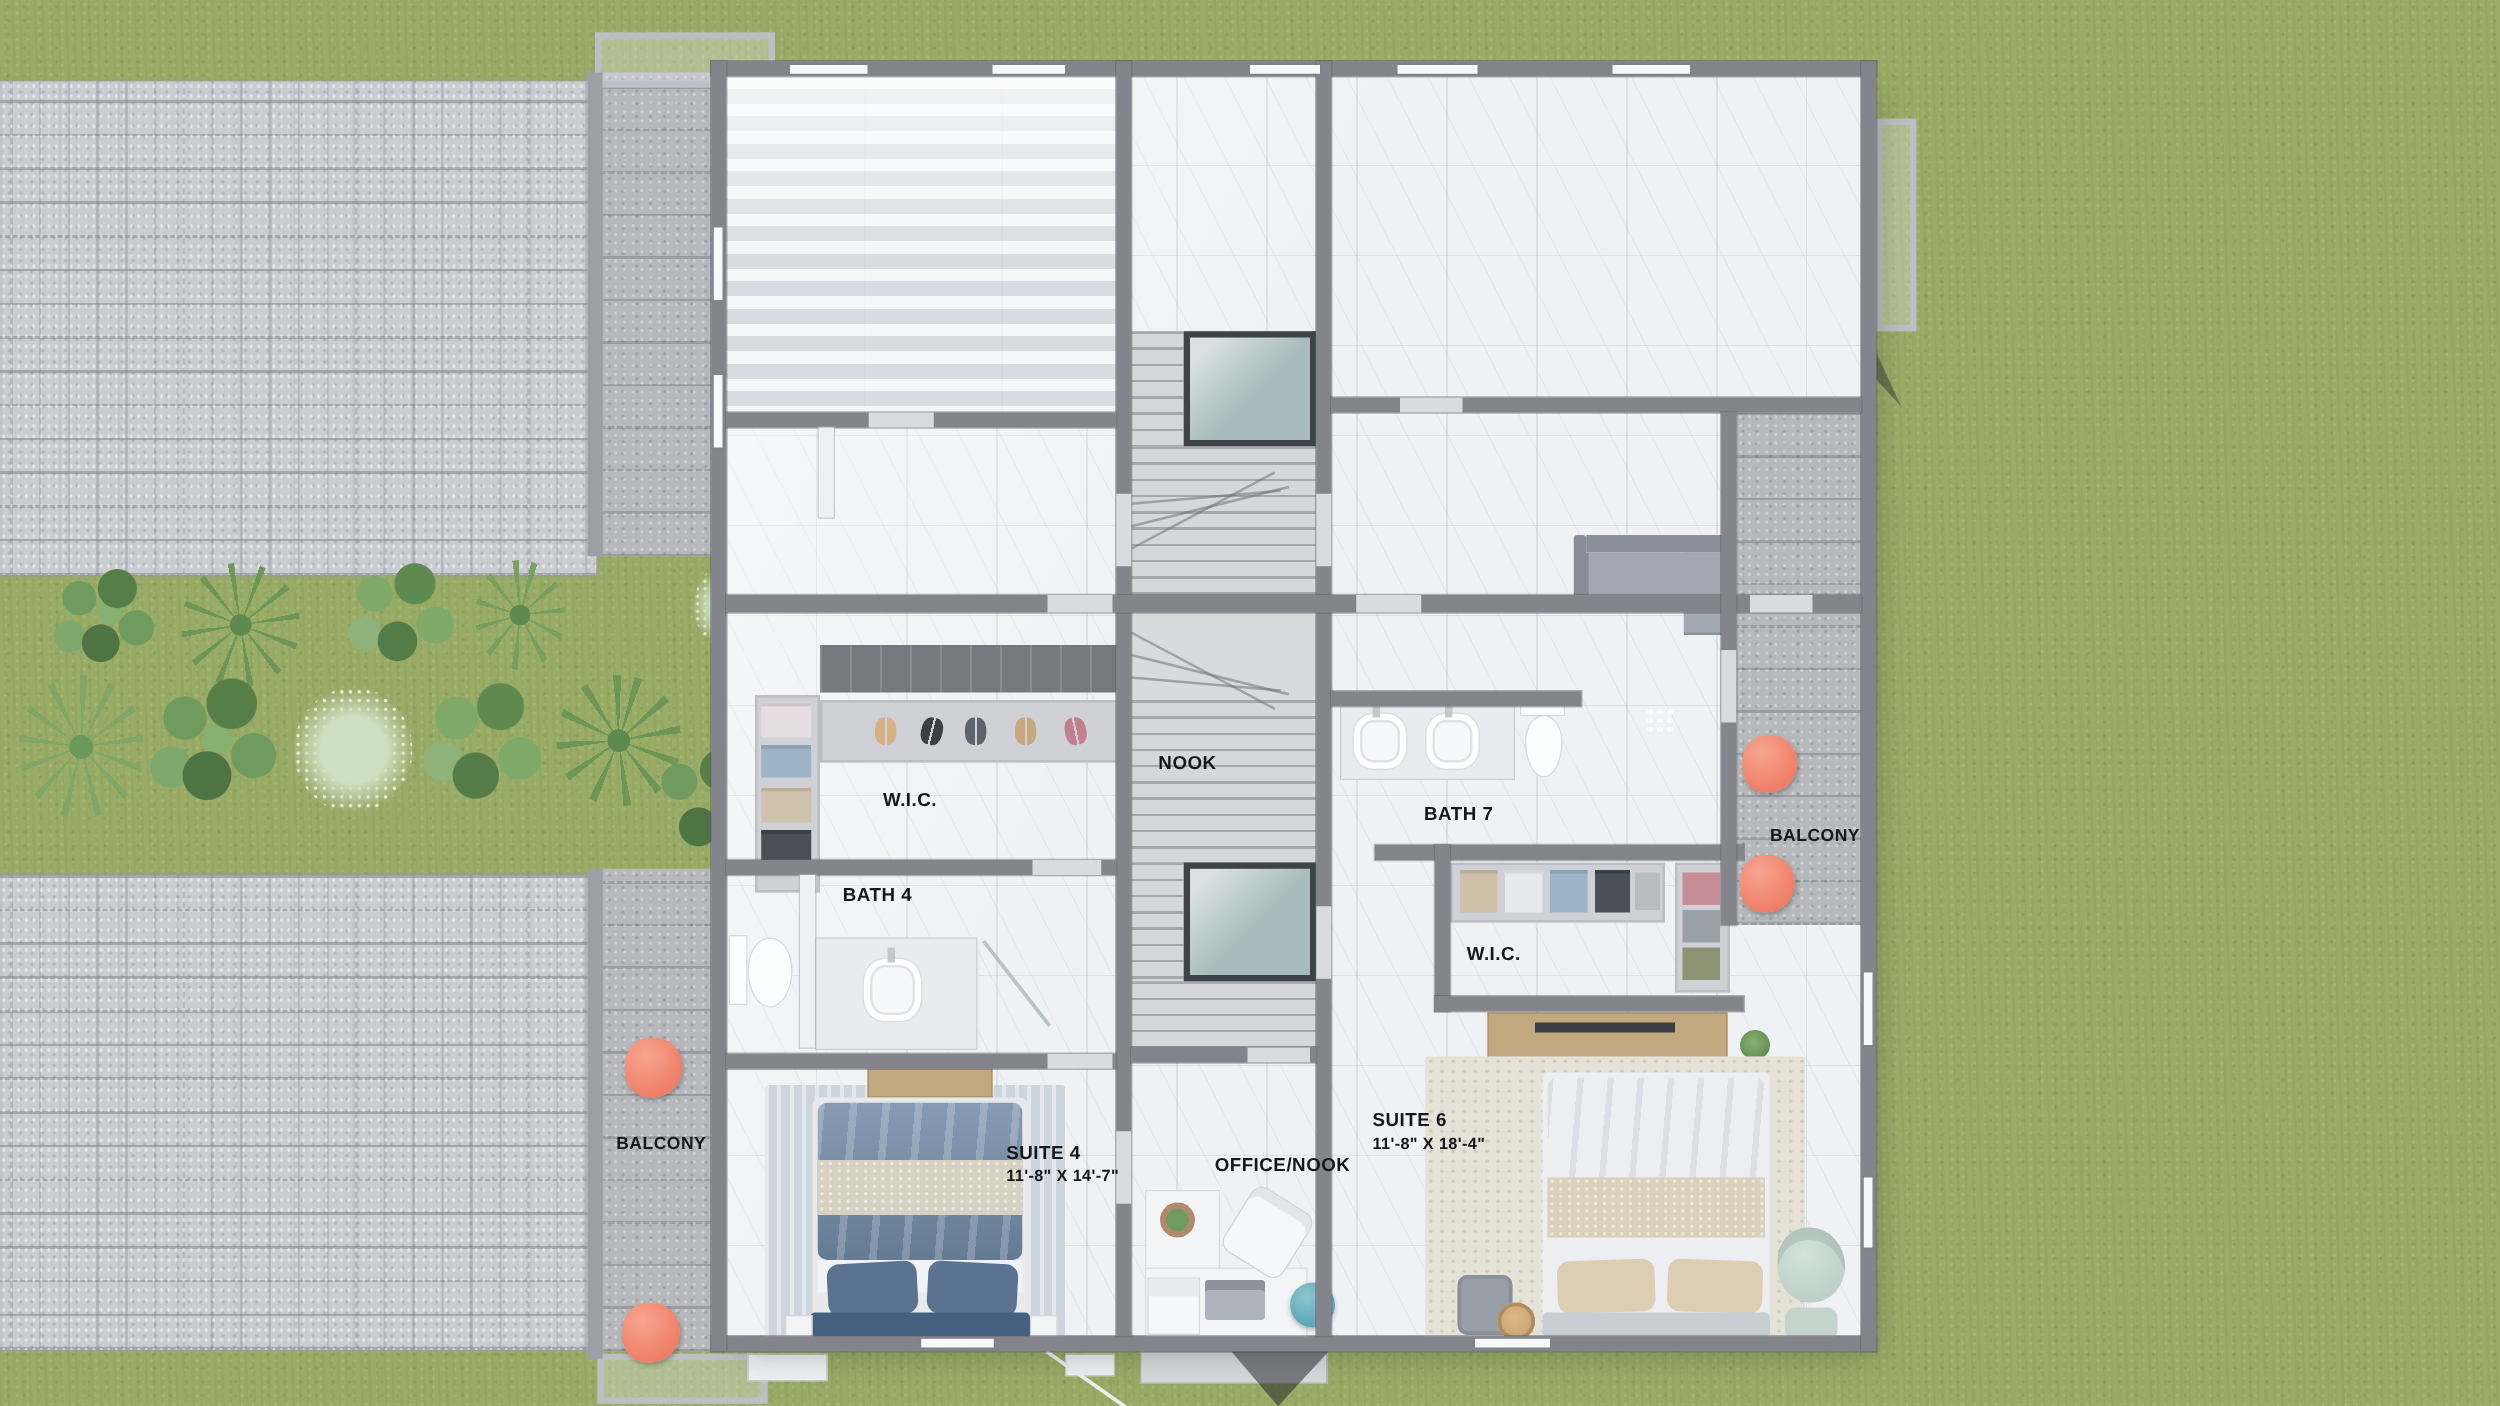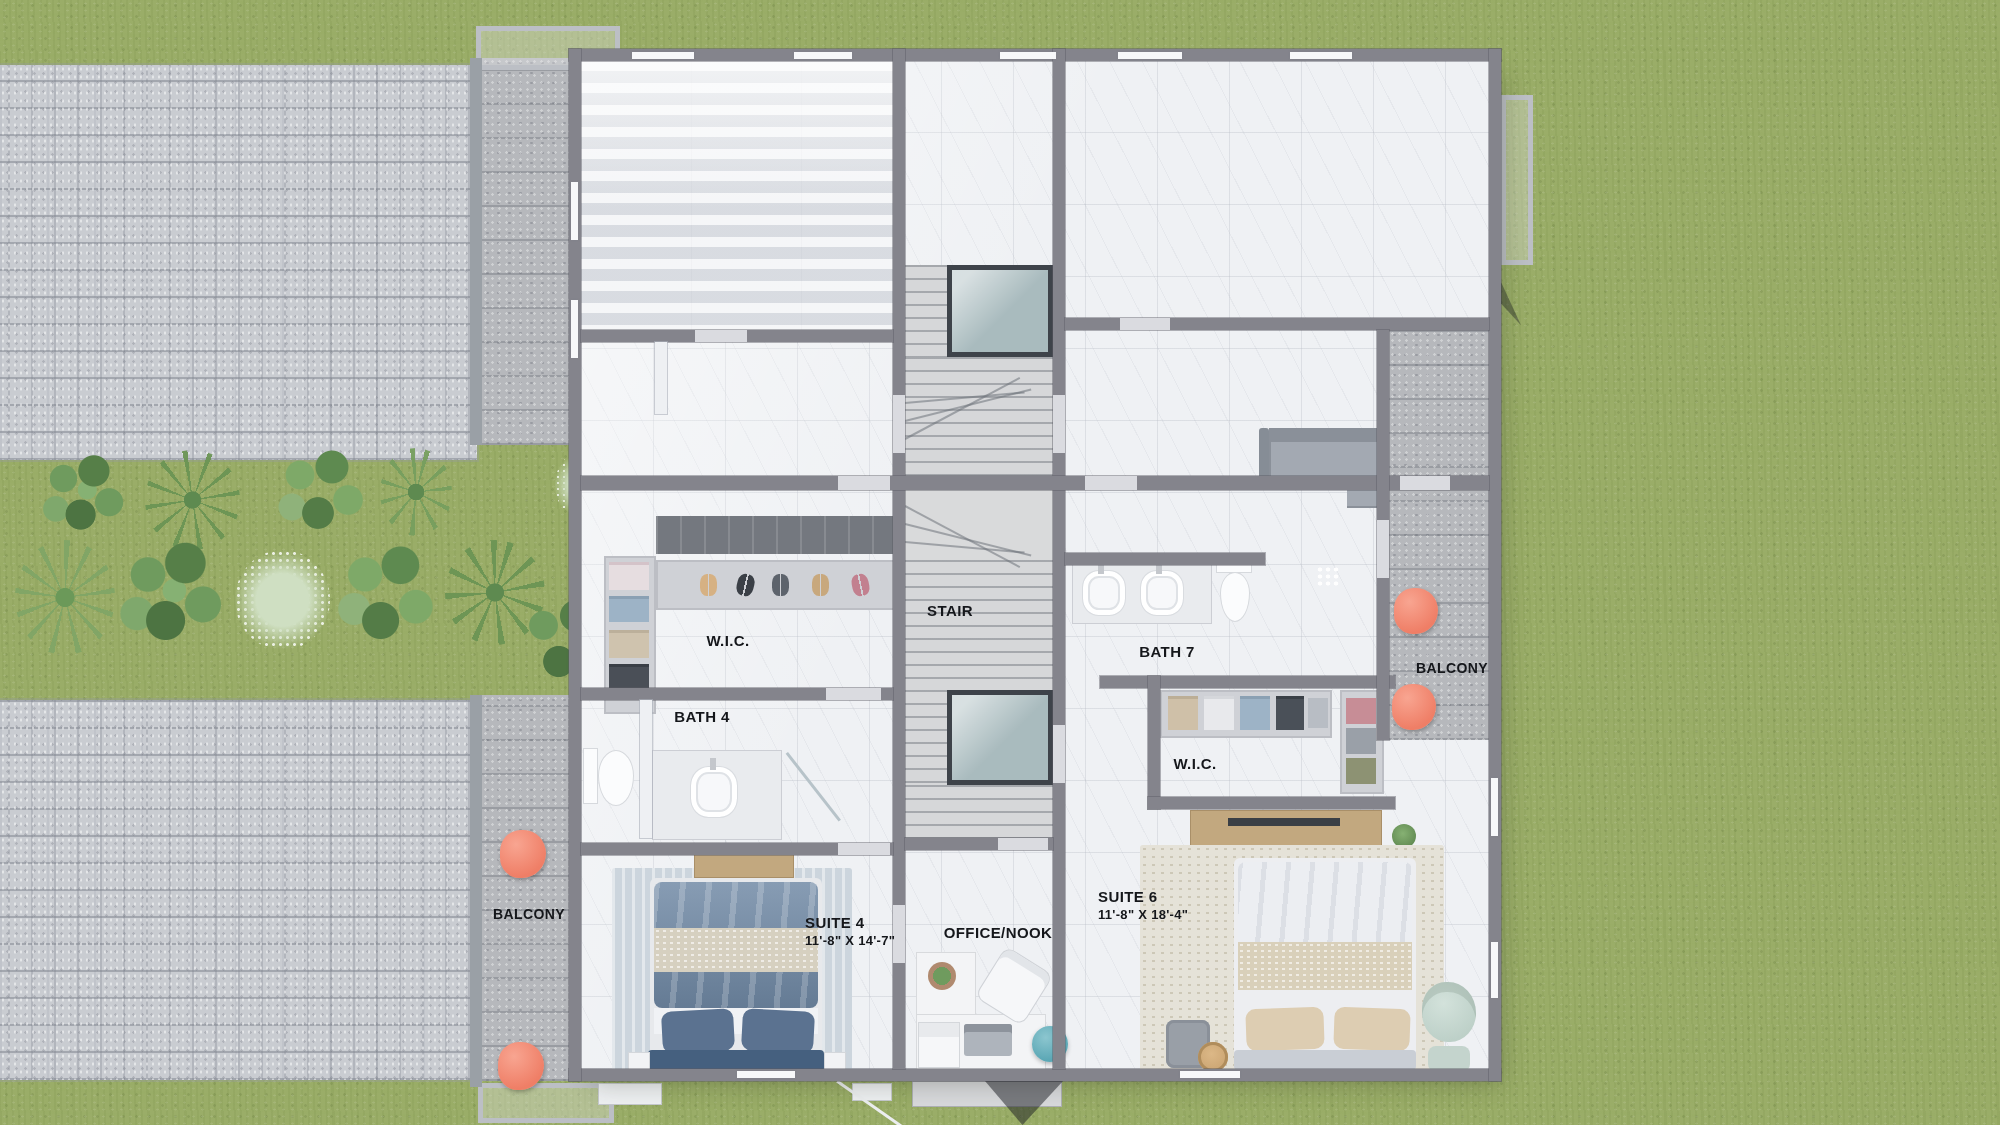--- a/index.html
+++ b/index.html
@@ -248,22 +248,22 @@
   <div class="abs wedge" style="left:985px;top:1081px;width:78px;height:44px;background:rgba(25,28,33,.5);clip-path:polygon(0 0,100% 0,48% 100%)"></div>
   <div class="abs wedge" style="left:1501px;top:282px;width:20px;height:54px;background:rgba(25,28,33,.4);clip-path:polygon(0 0,100% 80%,0 40%)"></div>
   <div class="abs" style="left:838px;top:1080px;width:92px;height:3px;background:#eceef0;transform:rotate(35deg);transform-origin:left top;z-index:9"></div>
 
   <div class="lbl" style="left:658px;top:632px;width:140px">W.I.C.</div>
   <div class="lbl" style="left:632px;top:708px;width:140px">BATH 4</div>
   <div class="lbl" style="left:805px;top:914px;width:170px;text-align:left">
     <div>SUITE 4</div>
     <div class="dims">11'-8" X 14'-7"</div>
   </div>
-  <div class="lbl" style="left:918px;top:924px;width:160px">OFFICE/NOOK</div>
-  <div class="lbl" style="left:880px;top:602px;width:140px">STAIR</div>
+  <div class="lbl" style="left:946px;top:924px;width:160px">OFFICE/NOOK</div>
+  <div class="lbl" style="left:880px;top:602px;width:140px">NOOK</div>
   <div class="lbl" style="left:1097px;top:643px;width:140px">BATH 7</div>
   <div class="lbl" style="left:1125px;top:755px;width:140px">W.I.C.</div>
   <div class="lbl" style="left:1098px;top:888px;width:170px;text-align:left">
     <div>SUITE 6</div>
     <div class="dims">11'-8" X 18'-4"</div>
   </div>
   <div class="lbl" style="left:469px;top:906px;width:120px;font-size:14px">BALCONY</div>
   <div class="lbl" style="left:1392px;top:660px;width:120px;font-size:14px">BALCONY</div>
 
 </div>

